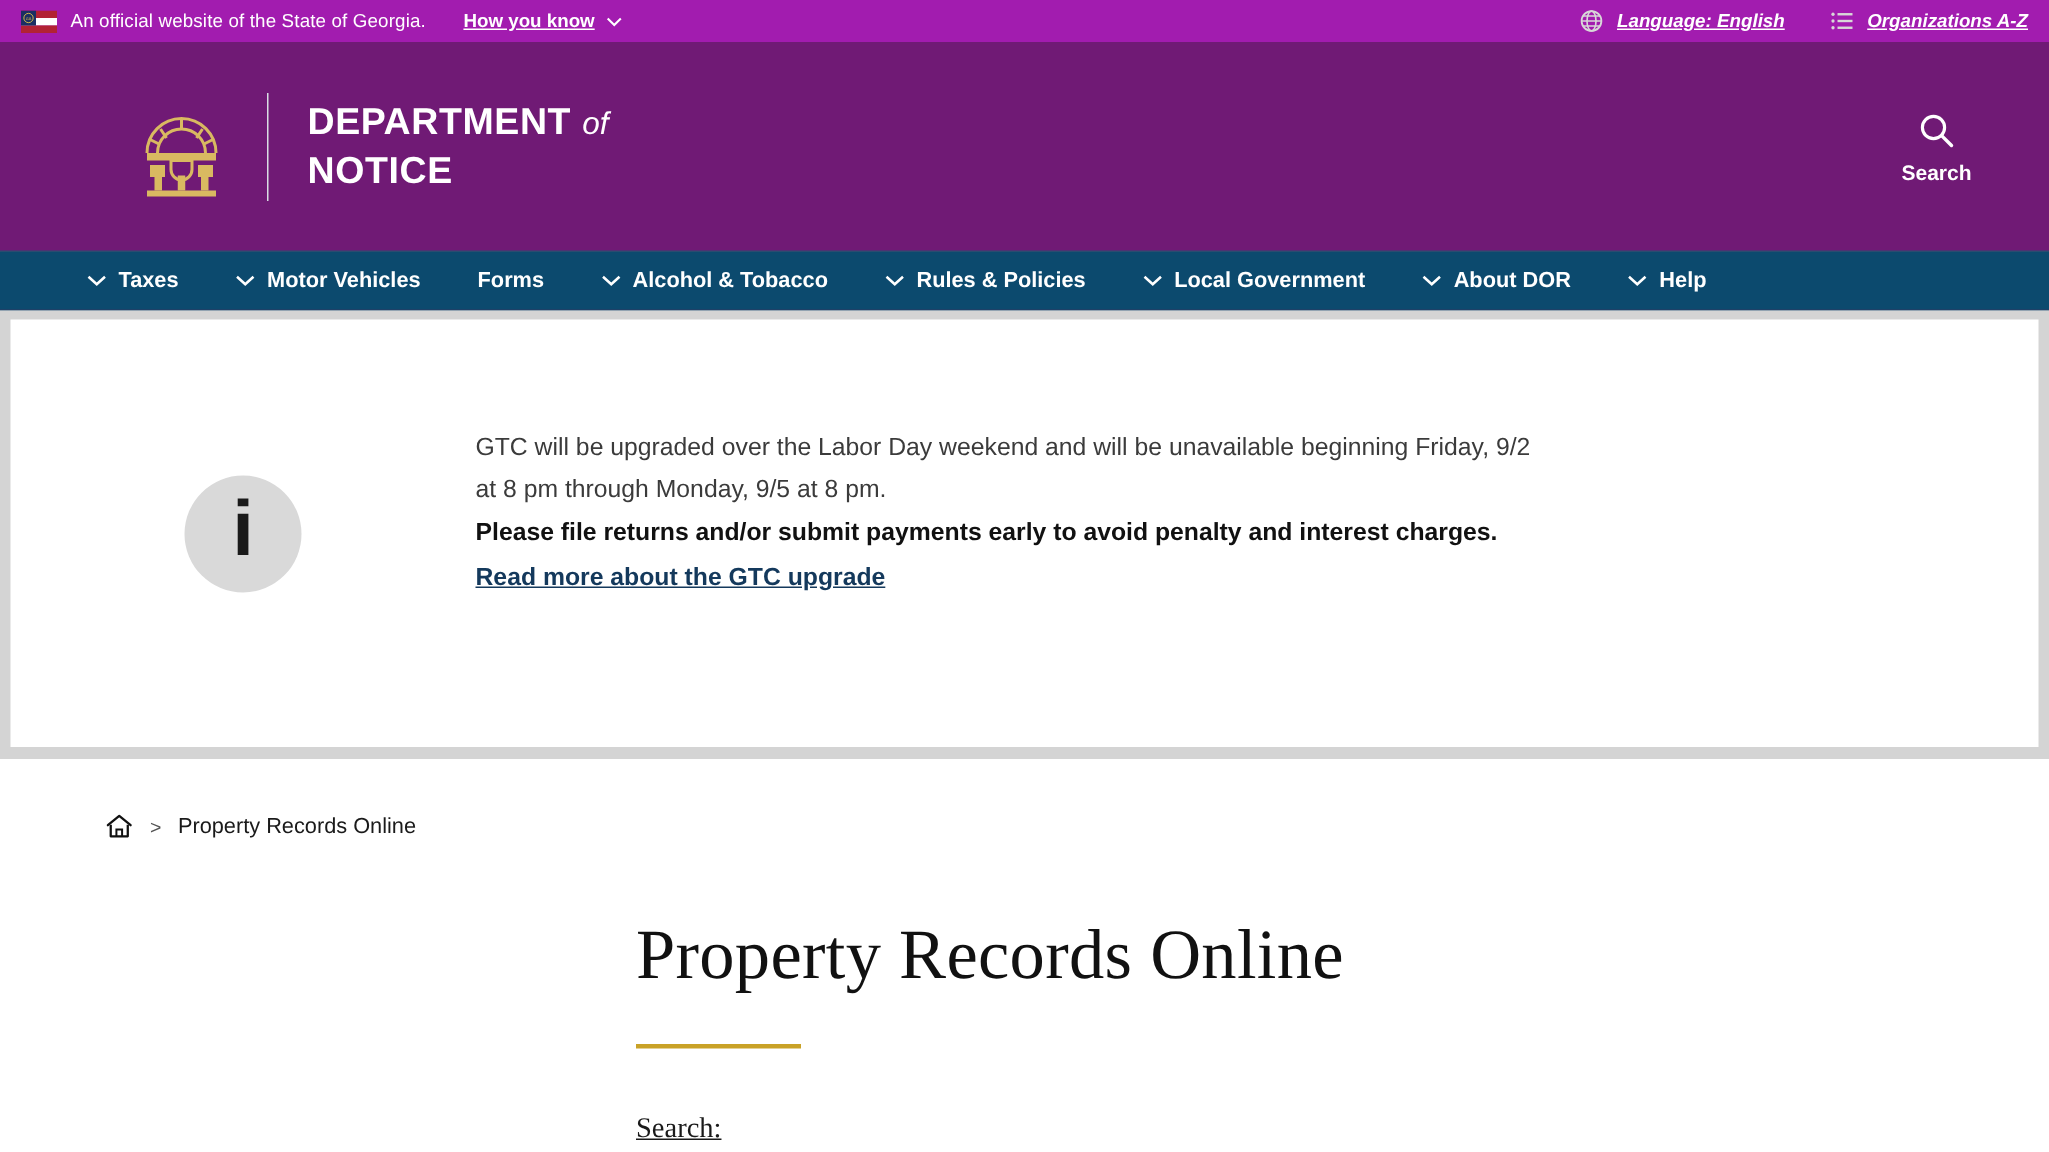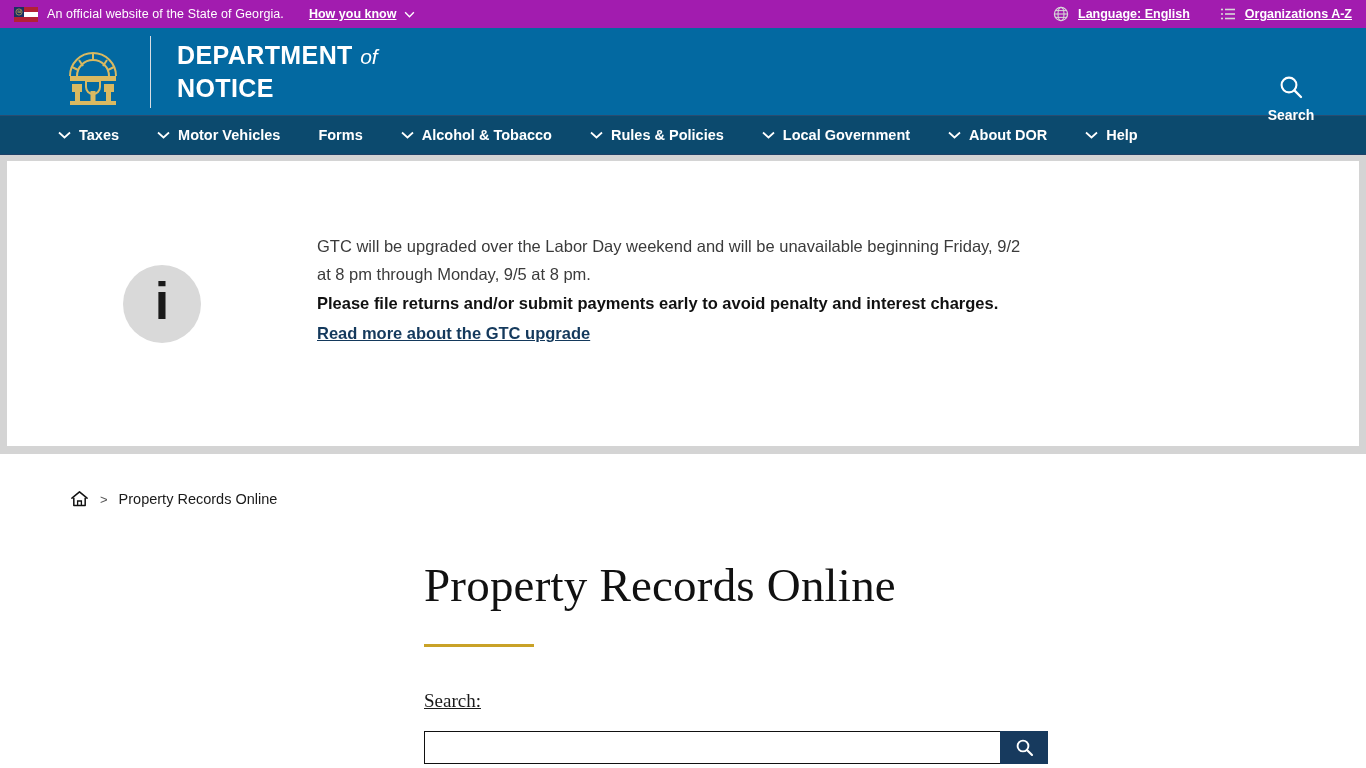--- a/index.html
+++ b/index.html
@@ -36,31 +36,31 @@
   .chev-sm { width: 11px; height: 7px; display: block; }
   .gov-right {
     margin-left: auto;
     display: flex; align-items: center; gap: 30px;
   }
   .gov-right-item {
     display: flex; align-items: center; gap: 9px;
     font-size: 12.5px; font-weight: bold; color: #fff;
     cursor: pointer;
   }
-  .gov-right-item .lbl { text-decoration: underline; }
+  .gov-right-item .lbl { text-decoration: underline; font-style: italic; }
   .globe-icon, .list-icon { width: 16px; height: 16px; display: block; }
 
   
   .site-header {
-    height: 88px;
-    background: #0369a1;
+    height: 140px;
+    background: #701a75;
     position: relative;
     display: flex;
     align-items: center;
-    padding: 0 18px 0 62px;
+    padding: 0 18px 0 90px;
     border-bottom: 1px solid #2a4c70;
   }
   .brand { display: flex; align-items: center; }
   .seal { width: 62px; height: 72px; display: block; }
   .brand-divider {
     width: 1px; height: 72px;
     background: #d8dde3;
     margin: 0 26px 0 26px;
   }
   .brand-text {

